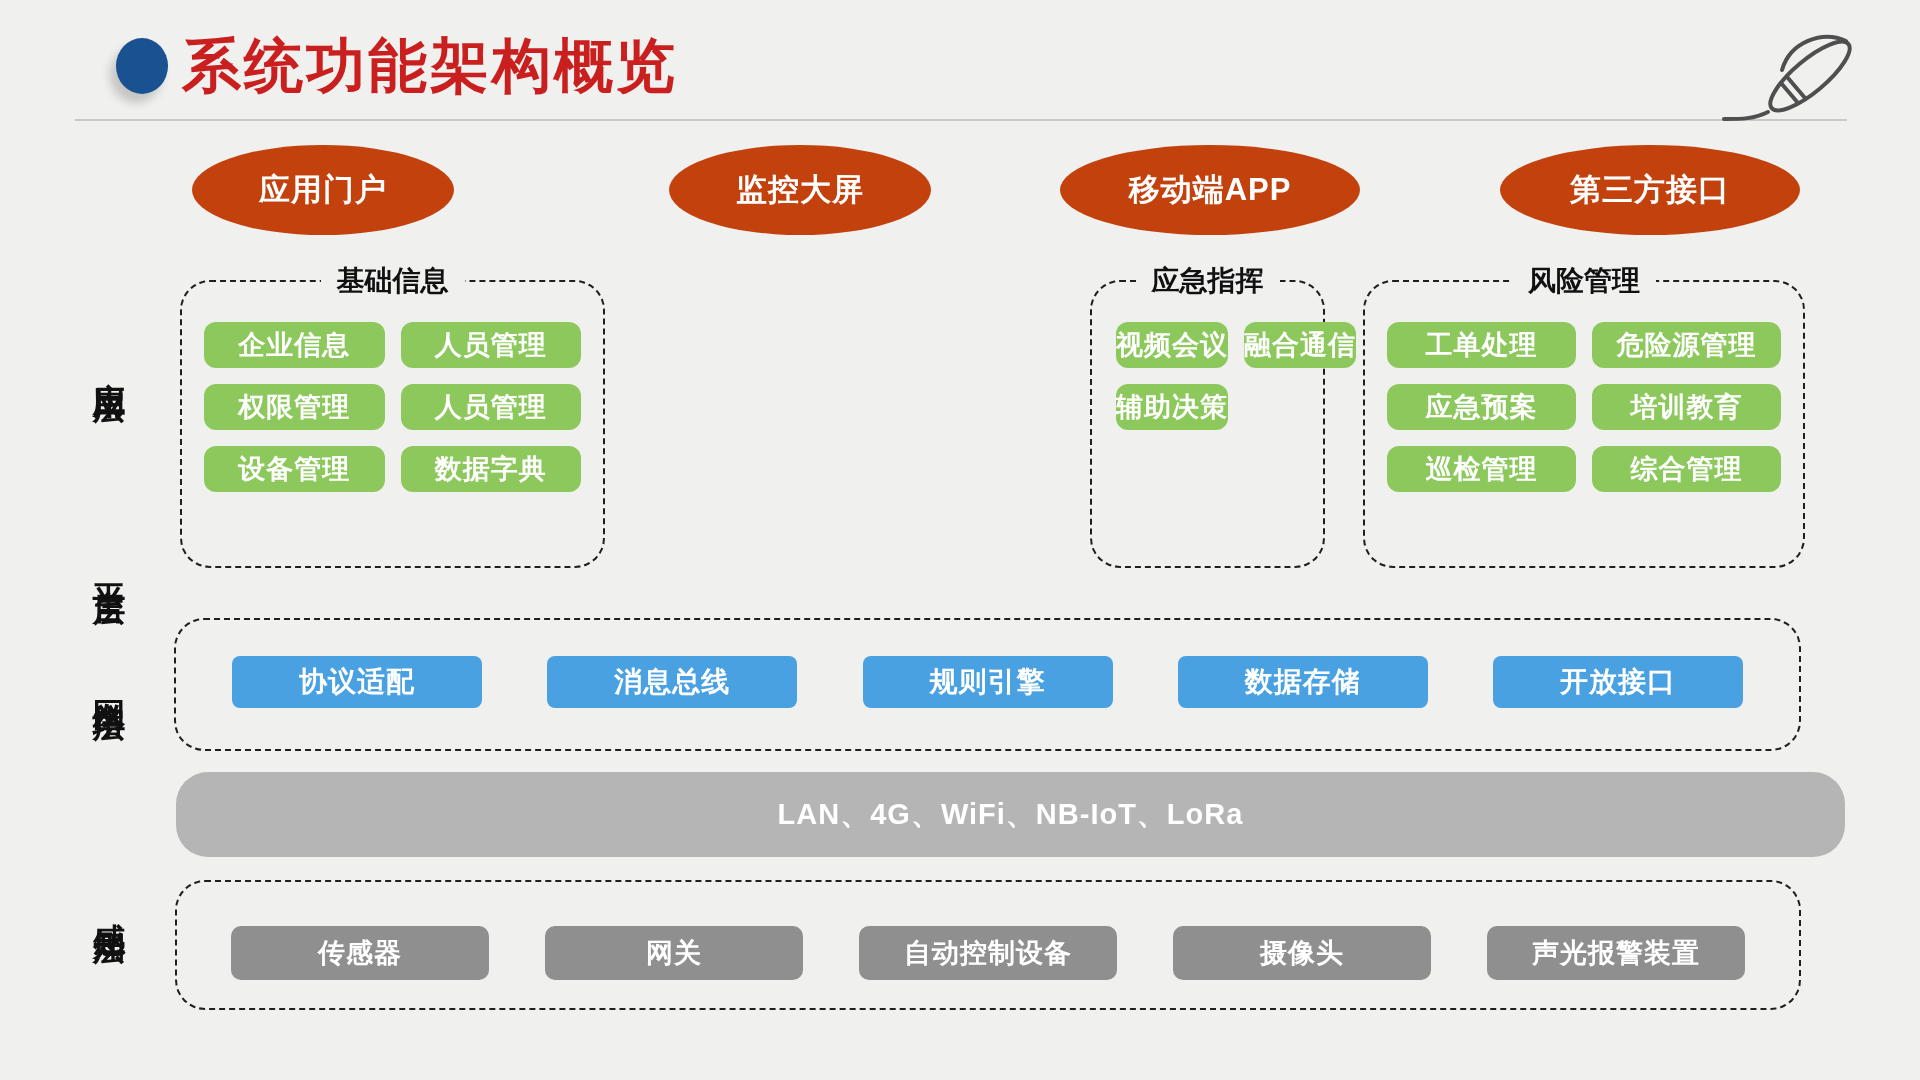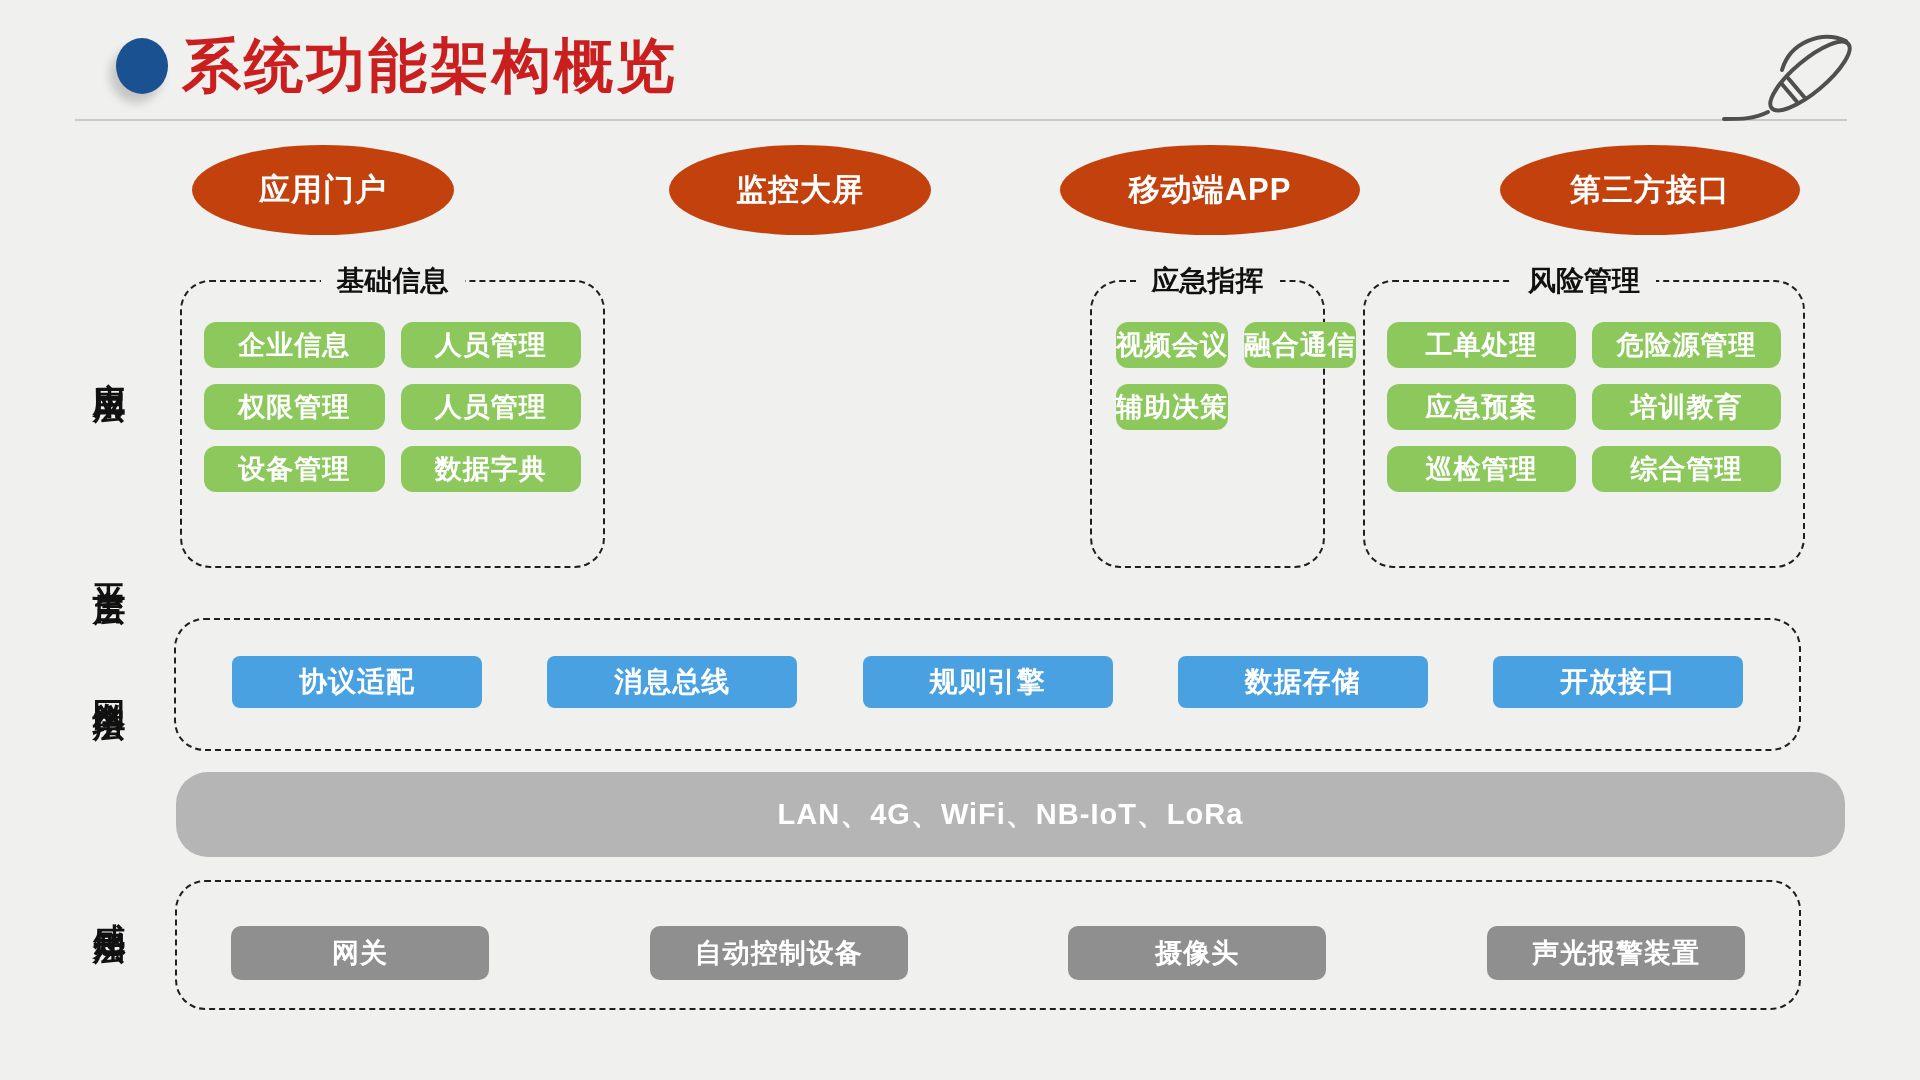--- a/index.html
+++ b/index.html
@@ -175,19 +175,20 @@
     <div class="pill-blue">规则引擎</div>
     <div class="pill-blue">数据存储</div>
     <div class="pill-blue">开放接口</div>
   </div>
 
   <div class="netbar">
     <span>LAN、4G、WiFi、NB-IoT、LoRa</span>
   </div>
 
   <div class="perception-box">
+    <div class="pill-gray">传感器</div>
     <div class="pill-gray">网关</div>
     <div class="pill-gray">自动控制设备</div>
     <div class="pill-gray">摄像头</div>
     <div class="pill-gray">声光报警装置</div>
   </div>
 
 </div>
 
 </body></html>

